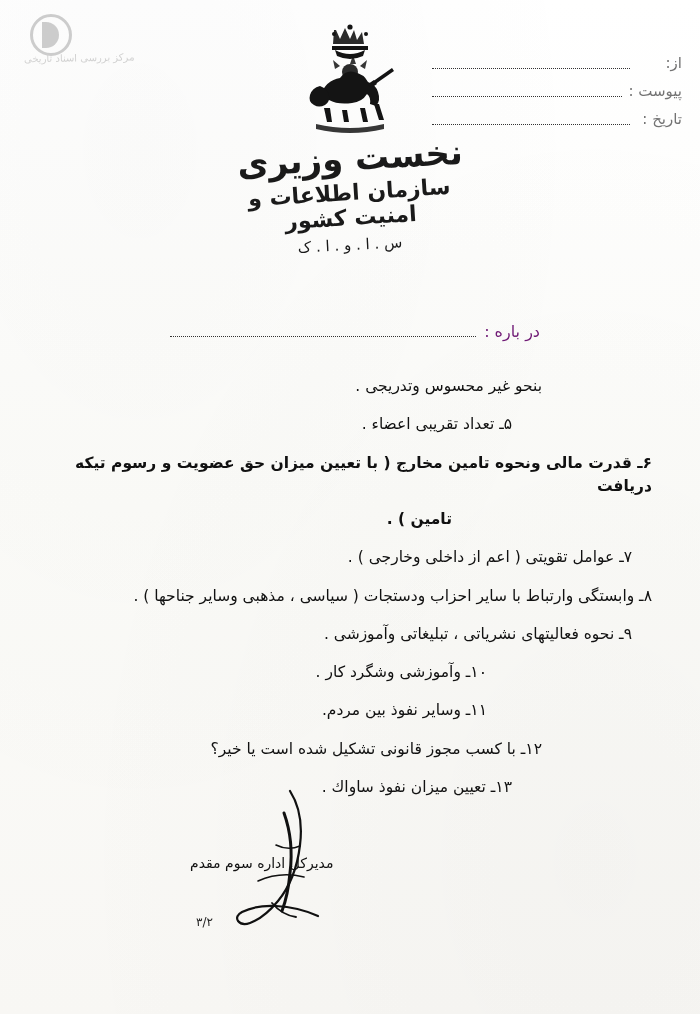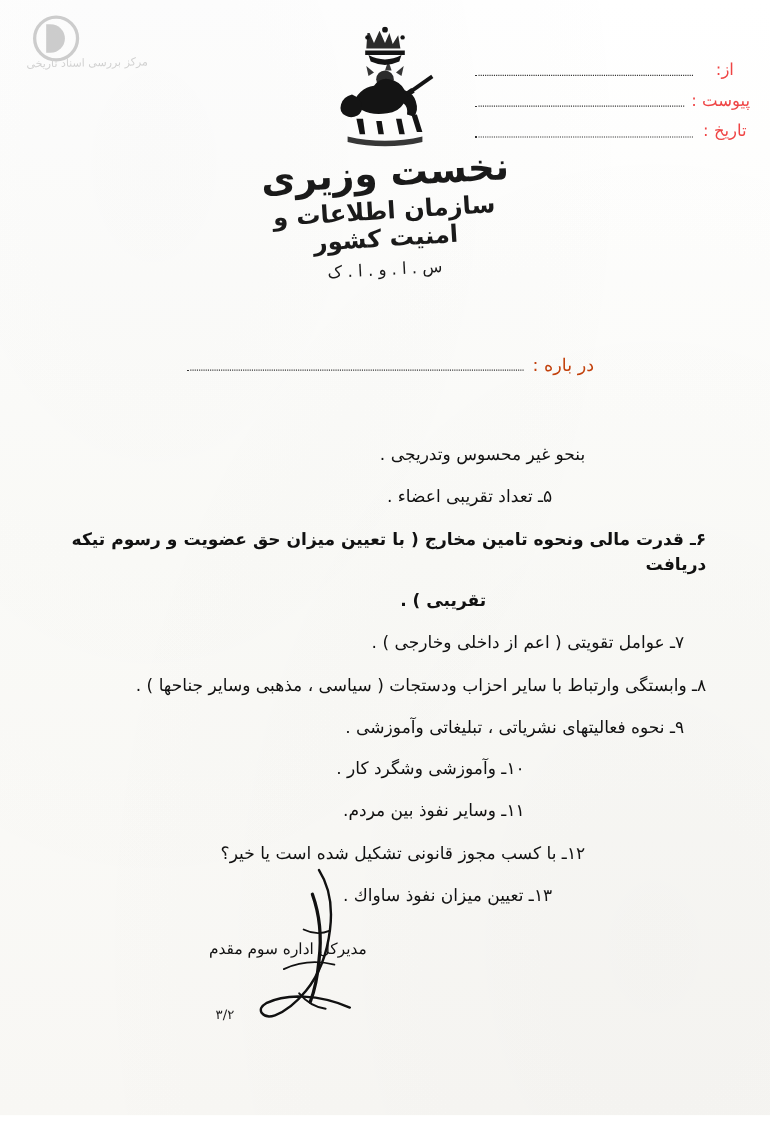--- a/index.html
+++ b/index.html
@@ -120,64 +120,63 @@
     width: 250px;
     direction: rtl;
   }
   .field-row {
     display: flex;
     align-items: flex-end;
     height: 28px;
   }
   .field-label {
     font-size: 15px;
-    color: #ef4444;
+    color: #737373;
     white-space: nowrap;
     padding-left: 6px;
     min-width: 46px;
-    text-align: center;
+    text-align: right;
   }
   .field-dots {
     flex: 1;
     border-bottom: 1px dotted #333;
     height: 15px;
     margin-bottom: 3px;
   }
 
   
   .subject-row {
     position: absolute;
     right: 160px;
     top: 322px;
     width: 370px;
     display: flex;
     align-items: flex-end;
     direction: rtl;
   }
   .subject-label {
     font-size: 16px;
-    color: #c2410c;
+    color: #701a75;
     white-space: nowrap;
     padding-left: 8px;
   }
   .subject-dots {
     flex: 1;
     border-bottom: 1px dotted #333;
     height: 14px;
     margin-bottom: 4px;
   }
 
   
   .body {
     position: absolute;
-    right: 48px;
+    right: 38px;
     top: 375px;
     width: 620px;
     direction: rtl;
-    margin-top: 27px;
   }
   .body-item {
     font-size: 15.5px;
     color: #111;
     line-height: 1.5;
     margin-bottom: 15px;
     text-align: right;
     letter-spacing: 0.3px;
     font-family: "DejaVu Sans", sans-serif;
   }
@@ -295,21 +294,21 @@
   <div class="subject-row">
     <div class="subject-label">در باره :</div>
     <div class="subject-dots"></div>
   </div>
 
   <div class="body">
     <div class="body-item indent-5">بنحو غیر محسوس وتدریجی .</div>
     <div class="body-item indent-6">۵ـ تعداد تقریبی اعضاء .</div>
     <div class="body-item bold indent-4">
       <span>۶ـ قدرت مالی ونحوه تامین مخارج ( با تعیین میزان حق عضویت و رسوم تیکه دریافت</span>
-      <span class="cont indent-8">تقریبی ) .</span>
+      <span class="cont indent-8">تامین ) .</span>
     </div>
     <div class="body-item indent-3">۷ـ عوامل تقویتی ( اعم از داخلی وخارجی ) .</div>
     <div class="body-item indent-4">۸ـ وابستگی وارتباط با سایر احزاب ودستجات ( سیاسی ، مذهبی وسایر جناحها ) .</div>
     <div class="body-item indent-3">۹ـ نحوه فعالیتهای نشریاتی ، تبلیغاتی وآموزشی .</div>
     <div class="body-item indent-7">۱۰ـ وآموزشی وشگرد کار .</div>
     <div class="body-item indent-7">۱۱ـ وسایر نفوذ بین مردم.</div>
     <div class="body-item indent-5">۱۲ـ  با کسب مجوز قانونی تشکیل شده است یا خیر؟</div>
     <div class="body-item indent-6">۱۳ـ تعیین میزان نفوذ ساواك .</div>
   </div>
 

